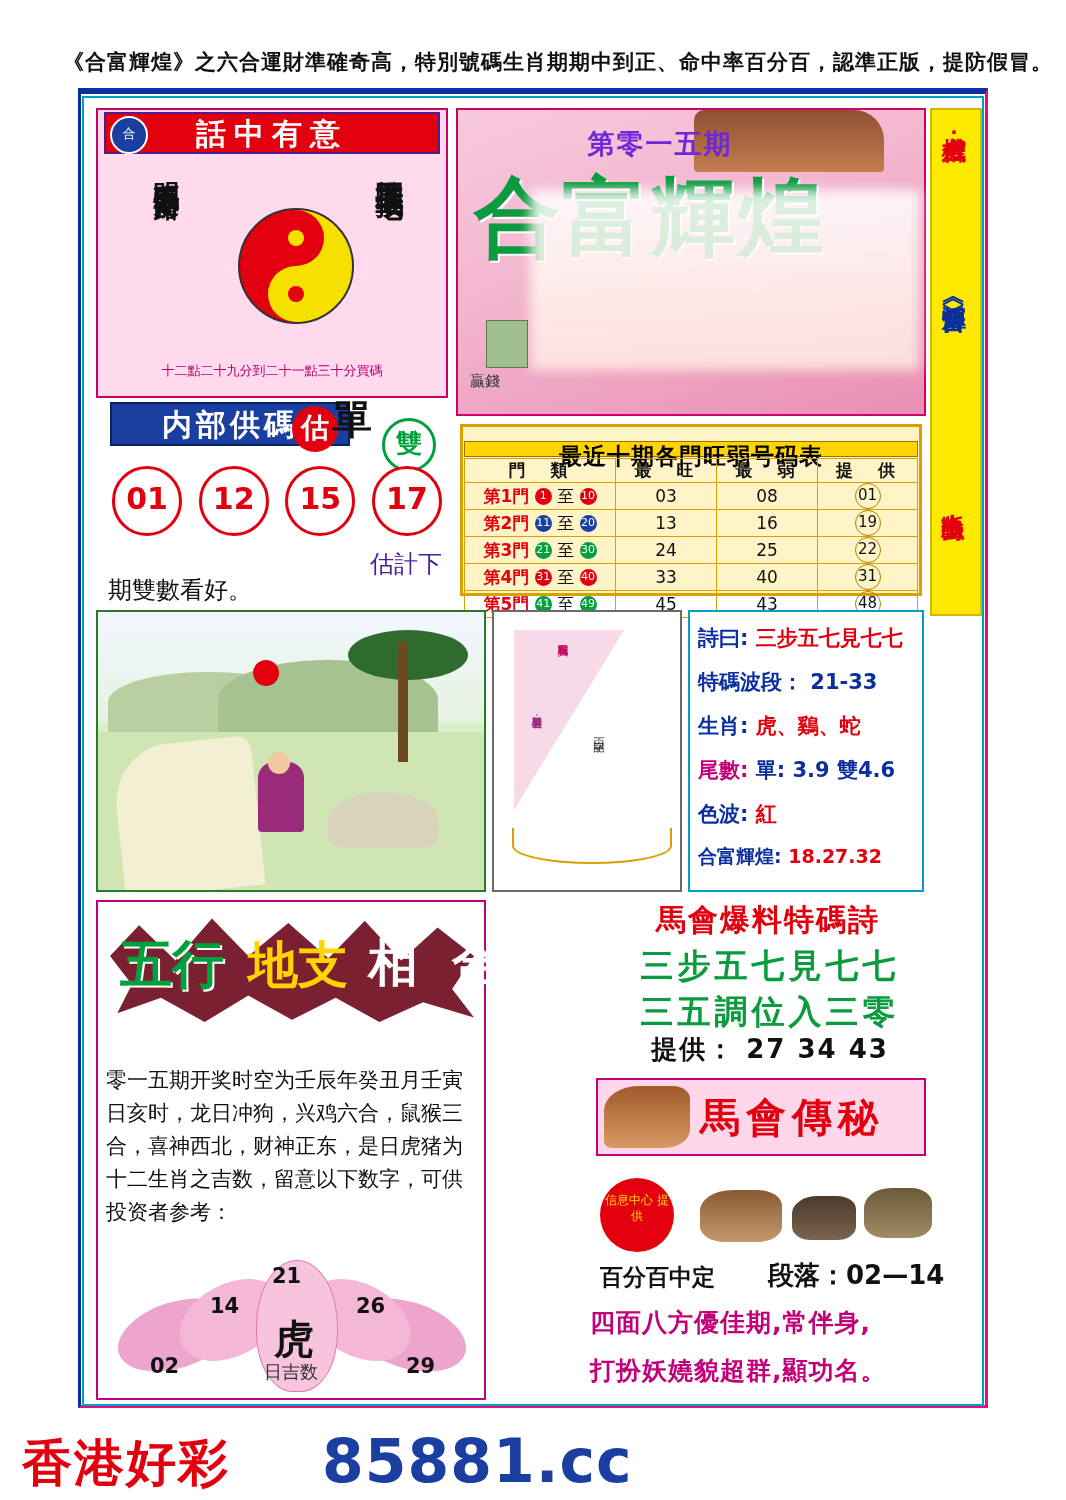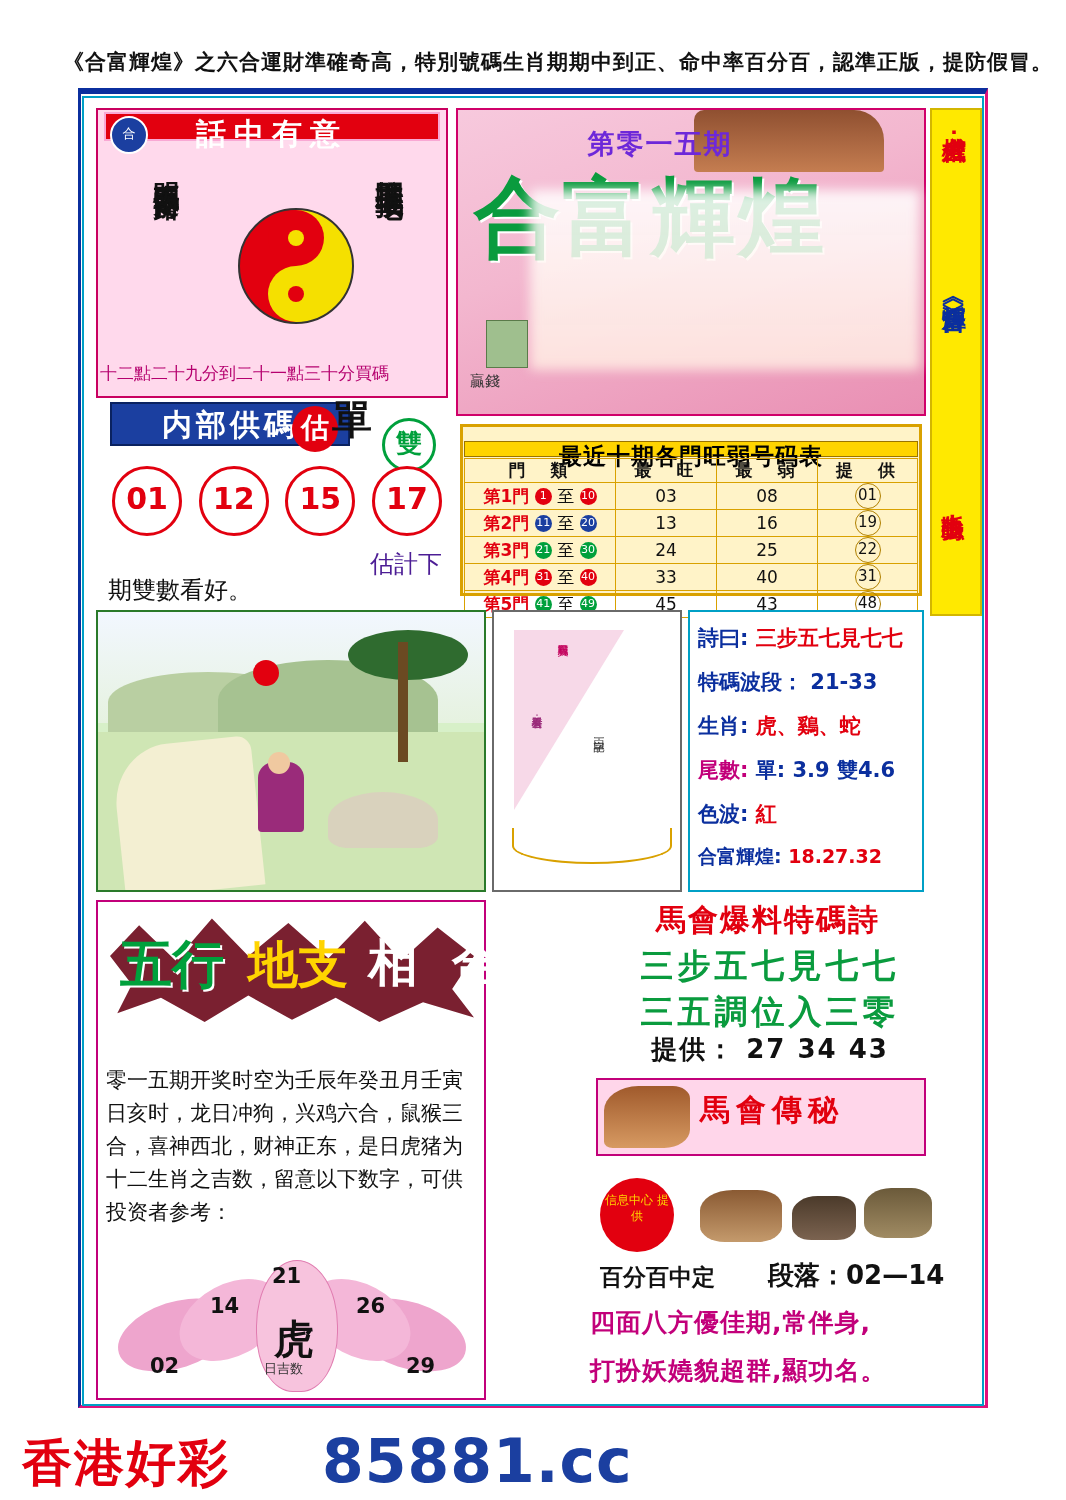--- a/index.html
+++ b/index.html
@@ -8,31 +8,31 @@
 
   
   .topline{position:absolute;left:0;top:48px;width:1066px;text-align:center;font-size:21px;font-weight:bold;color:#111;font-family:"DejaVu Sans","Liberation Sans",sans-serif;letter-spacing:1px;margin-left:25px;}
 
   
   .frame{position:absolute;left:78px;top:88px;width:910px;height:1320px;border-top:6px solid #0b2f9e;border-left:3px solid #0b2f9e;border-right:3px solid #e0127a;border-bottom:3px solid #e0127a;box-sizing:border-box;}
   .frame2{position:absolute;left:82px;top:96px;width:902px;height:1310px;border:2px solid #00a0c6;box-sizing:border-box;}
 
   
   .huazhong{position:absolute;left:96px;top:108px;width:352px;height:290px;background:#ffd9ec;border:2px solid #c90060;box-sizing:border-box;}
-  .hz-title{position:absolute;left:104px;top:112px;width:336px;height:29px;background:#e2000f;border:2px solid #f9a8d4;box-sizing:border-box;color:#fff;font-size:30px;font-weight:bold;letter-spacing:8px;text-align:center;line-height:40px;font-family:"DejaVu Sans","Liberation Sans",sans-serif;}
+  .hz-title{position:absolute;left:104px;top:112px;width:336px;height:42px;background:#e2000f;border:2px solid #4c1d95;box-sizing:border-box;color:#fff;font-size:30px;font-weight:bold;letter-spacing:8px;text-align:center;line-height:40px;font-family:"DejaVu Sans","Liberation Sans",sans-serif;}
   .hz-badge{position:absolute;left:110px;top:116px;width:34px;height:34px;border-radius:50%;background:#1b3fa0;border:2px solid #fff;color:#fff;font-size:13px;text-align:center;line-height:32px;}
   .taiji{position:absolute;left:238px;top:208px;width:112px;height:112px;border-radius:50%;background:linear-gradient(90deg,#e2000f 50%,#f5e000 50%);border:2px solid #333;}
   .taiji:before{content:"";position:absolute;left:28px;top:0;width:56px;height:56px;border-radius:50%;background:#e2000f;}
   .taiji:after{content:"";position:absolute;left:28px;top:56px;width:56px;height:56px;border-radius:50%;background:#f5e000;}
   .tj-d1{position:absolute;left:48px;top:20px;width:16px;height:16px;border-radius:50%;background:#f5e000;z-index:3;}
   .tj-d2{position:absolute;left:48px;top:76px;width:16px;height:16px;border-radius:50%;background:#e2000f;z-index:3;}
   .vtext{writing-mode:vertical-rl;text-orientation:upright;font-family:"DejaVu Sans","Liberation Sans",sans-serif;}
   .hz-left{position:absolute;left:150px;top:162px;font-size:26px;font-weight:bold;color:#111;letter-spacing:2px;}
   .hz-right{position:absolute;left:370px;top:158px;font-size:28px;font-weight:bold;color:#111;letter-spacing:2px;}
-  .hz-time{position:absolute;left:100px;top:362px;width:344px;text-align:left;font-size:17px;color:#b5006e;font-family:Liberation Serif, serif;}
+  .hz-time{position:absolute;left:100px;top:362px;width:344px;text-align:center;font-size:13px;color:#b5006e;font-family:Liberation Serif, serif;}
 
   
   .nbgm{position:absolute;left:110px;top:402px;width:240px;height:44px;background:#1b3fa0;color:#fff;font-size:30px;font-weight:bold;text-align:center;line-height:42px;letter-spacing:4px;border:2px solid #0a2260;box-sizing:border-box;font-family:"DejaVu Sans","Liberation Sans",sans-serif;}
   .gu{position:absolute;left:292px;top:406px;width:46px;height:46px;border-radius:50%;background:#e2000f;color:#fff;font-size:28px;text-align:center;line-height:44px;font-family:"DejaVu Sans","Liberation Sans",sans-serif;font-weight:bold;}
   .dan{position:absolute;left:332px;top:392px;font-size:40px;font-weight:bold;color:#111;font-family:"DejaVu Sans","Liberation Sans",sans-serif;}
   .shuang{position:absolute;left:382px;top:418px;width:48px;height:48px;border-radius:50%;border:3px solid #00a03c;color:#00a03c;font-size:26px;font-weight:bold;text-align:center;line-height:44px;font-family:"DejaVu Sans","Liberation Sans",sans-serif;}
   .balls{position:absolute;left:112px;top:466px;width:330px;display:flex;justify-content:space-between;}
   .ball{width:64px;height:64px;border-radius:50%;border:3px solid #e2000f;color:#e2000f;font-size:30px;font-weight:bold;text-align:center;line-height:60px;font-family:"DejaVu Sans","Liberation Sans",sans-serif;background:#fff;}
   .gujix{position:absolute;left:370px;top:548px;font-size:24px;color:#4c1d95;font-family:"DejaVu Sans","Liberation Sans",sans-serif;}
   .qishuang{position:absolute;left:108px;top:574px;font-size:24px;color:#111;font-family:"DejaVu Sans","Liberation Sans",sans-serif;}
@@ -97,29 +97,29 @@
   .wx1{position:absolute;left:120px;top:930px;font-size:52px;font-weight:bold;color:#00a03c;font-family:"DejaVu Sans","Liberation Sans",sans-serif;text-shadow:2px 2px 0 #fff;}
   .wx2{position:absolute;left:248px;top:932px;font-size:50px;font-weight:bold;color:#ffd400;font-family:"DejaVu Sans","Liberation Sans",sans-serif;}
   .wx3{position:absolute;left:368px;top:930px;font-size:50px;font-weight:bold;color:#fff;font-family:"DejaVu Sans","Liberation Sans",sans-serif;}
   .wx4{position:absolute;left:452px;top:930px;font-size:50px;font-weight:bold;color:#fff;font-family:"DejaVu Sans","Liberation Sans",sans-serif;}
   .wxtext{position:absolute;left:106px;top:1064px;width:372px;font-size:21px;line-height:33px;color:#111;font-family:"DejaVu Sans","Liberation Sans",sans-serif;text-indent:0;}
   .lotus{position:absolute;left:106px;top:1250px;width:372px;height:150px;}
   .petal{position:absolute;background:#f2a7cd;border-radius:50% 50% 50% 50%;}
   .pc{position:absolute;left:150px;top:10px;width:80px;height:130px;background:#f7c3dd;border-radius:50% 50% 45% 45%;border:1px solid #e07cb0;}
   .lz{position:absolute;font-size:21px;color:#111;font-weight:bold;font-family:"DejaVu Sans","Liberation Sans",sans-serif;}
   .hu{position:absolute;left:168px;top:62px;font-size:40px;font-weight:bold;color:#111;font-family:"DejaVu Sans","Liberation Sans",sans-serif;}
-  .hul{position:absolute;left:158px;top:110px;font-size:13px;color:#333;font-family:"DejaVu Sans","Liberation Sans",sans-serif;}
+  .hul{position:absolute;left:158px;top:110px;font-size:18px;color:#333;font-family:"DejaVu Sans","Liberation Sans",sans-serif;}
 
   
   .mhead{position:absolute;left:612px;top:900px;width:312px;text-align:center;font-size:30px;font-weight:bold;color:#e2000f;font-family:"DejaVu Sans","Liberation Sans",sans-serif;letter-spacing:2px;}
   .mline{position:absolute;left:600px;width:340px;text-align:center;font-size:33px;font-weight:bold;color:#0a9b3e;font-family:"DejaVu Sans","Liberation Sans",sans-serif;letter-spacing:4px;}
   .mprov{position:absolute;left:600px;top:1032px;width:340px;text-align:center;font-size:26px;font-weight:bold;color:#111;font-family:"DejaVu Sans","Liberation Sans",sans-serif;letter-spacing:2px;}
   .mbanner{position:absolute;left:596px;top:1078px;width:330px;height:78px;background:#ffd6ea;border:2px solid #c2007a;box-sizing:border-box;}
   .mb-horse{position:absolute;left:604px;top:1086px;width:86px;height:62px;background:linear-gradient(180deg,#a05a2c,#d79a62);border-radius:40% 20% 30% 10%;}
-  .mb-txt{position:absolute;left:700px;top:1090px;font-size:30px;font-weight:bold;color:#e2000f;font-family:"DejaVu Sans","Liberation Sans",sans-serif;letter-spacing:6px;}
+  .mb-txt{position:absolute;left:700px;top:1090px;font-size:40px;font-weight:bold;color:#e2000f;font-family:"DejaVu Sans","Liberation Sans",sans-serif;letter-spacing:6px;}
   .animals{position:absolute;left:596px;top:1170px;width:330px;height:82px;background:#fff;}
   .seal{position:absolute;left:600px;top:1178px;width:74px;height:74px;border-radius:50%;background:#e2000f;color:#ffd400;font-size:12px;text-align:center;line-height:16px;padding-top:14px;box-sizing:border-box;font-family:"DejaVu Sans","Liberation Sans",sans-serif;}
   .ani{position:absolute;border-radius:40% 30% 30% 30%;}
   .a1{left:700px;top:1190px;width:82px;height:52px;background:linear-gradient(180deg,#8a5a33,#c49a6c);}
   .a2{left:792px;top:1196px;width:64px;height:44px;background:linear-gradient(180deg,#4b3a2a,#7b6350);}
   .a3{left:864px;top:1188px;width:68px;height:50px;background:linear-gradient(180deg,#6b5a3a,#a08b63);}
   .bfb{position:absolute;left:600px;top:1262px;font-size:23px;font-weight:bold;color:#111;font-family:"DejaVu Sans","Liberation Sans",sans-serif;}
   .duan{position:absolute;left:768px;top:1258px;font-size:26px;font-weight:bold;color:#111;font-family:"DejaVu Sans","Liberation Sans",sans-serif;}
   .pline{position:absolute;left:590px;width:350px;font-size:25px;font-weight:bold;color:#c2007a;font-family:"DejaVu Sans","Liberation Sans",sans-serif;letter-spacing:1px;}
 

